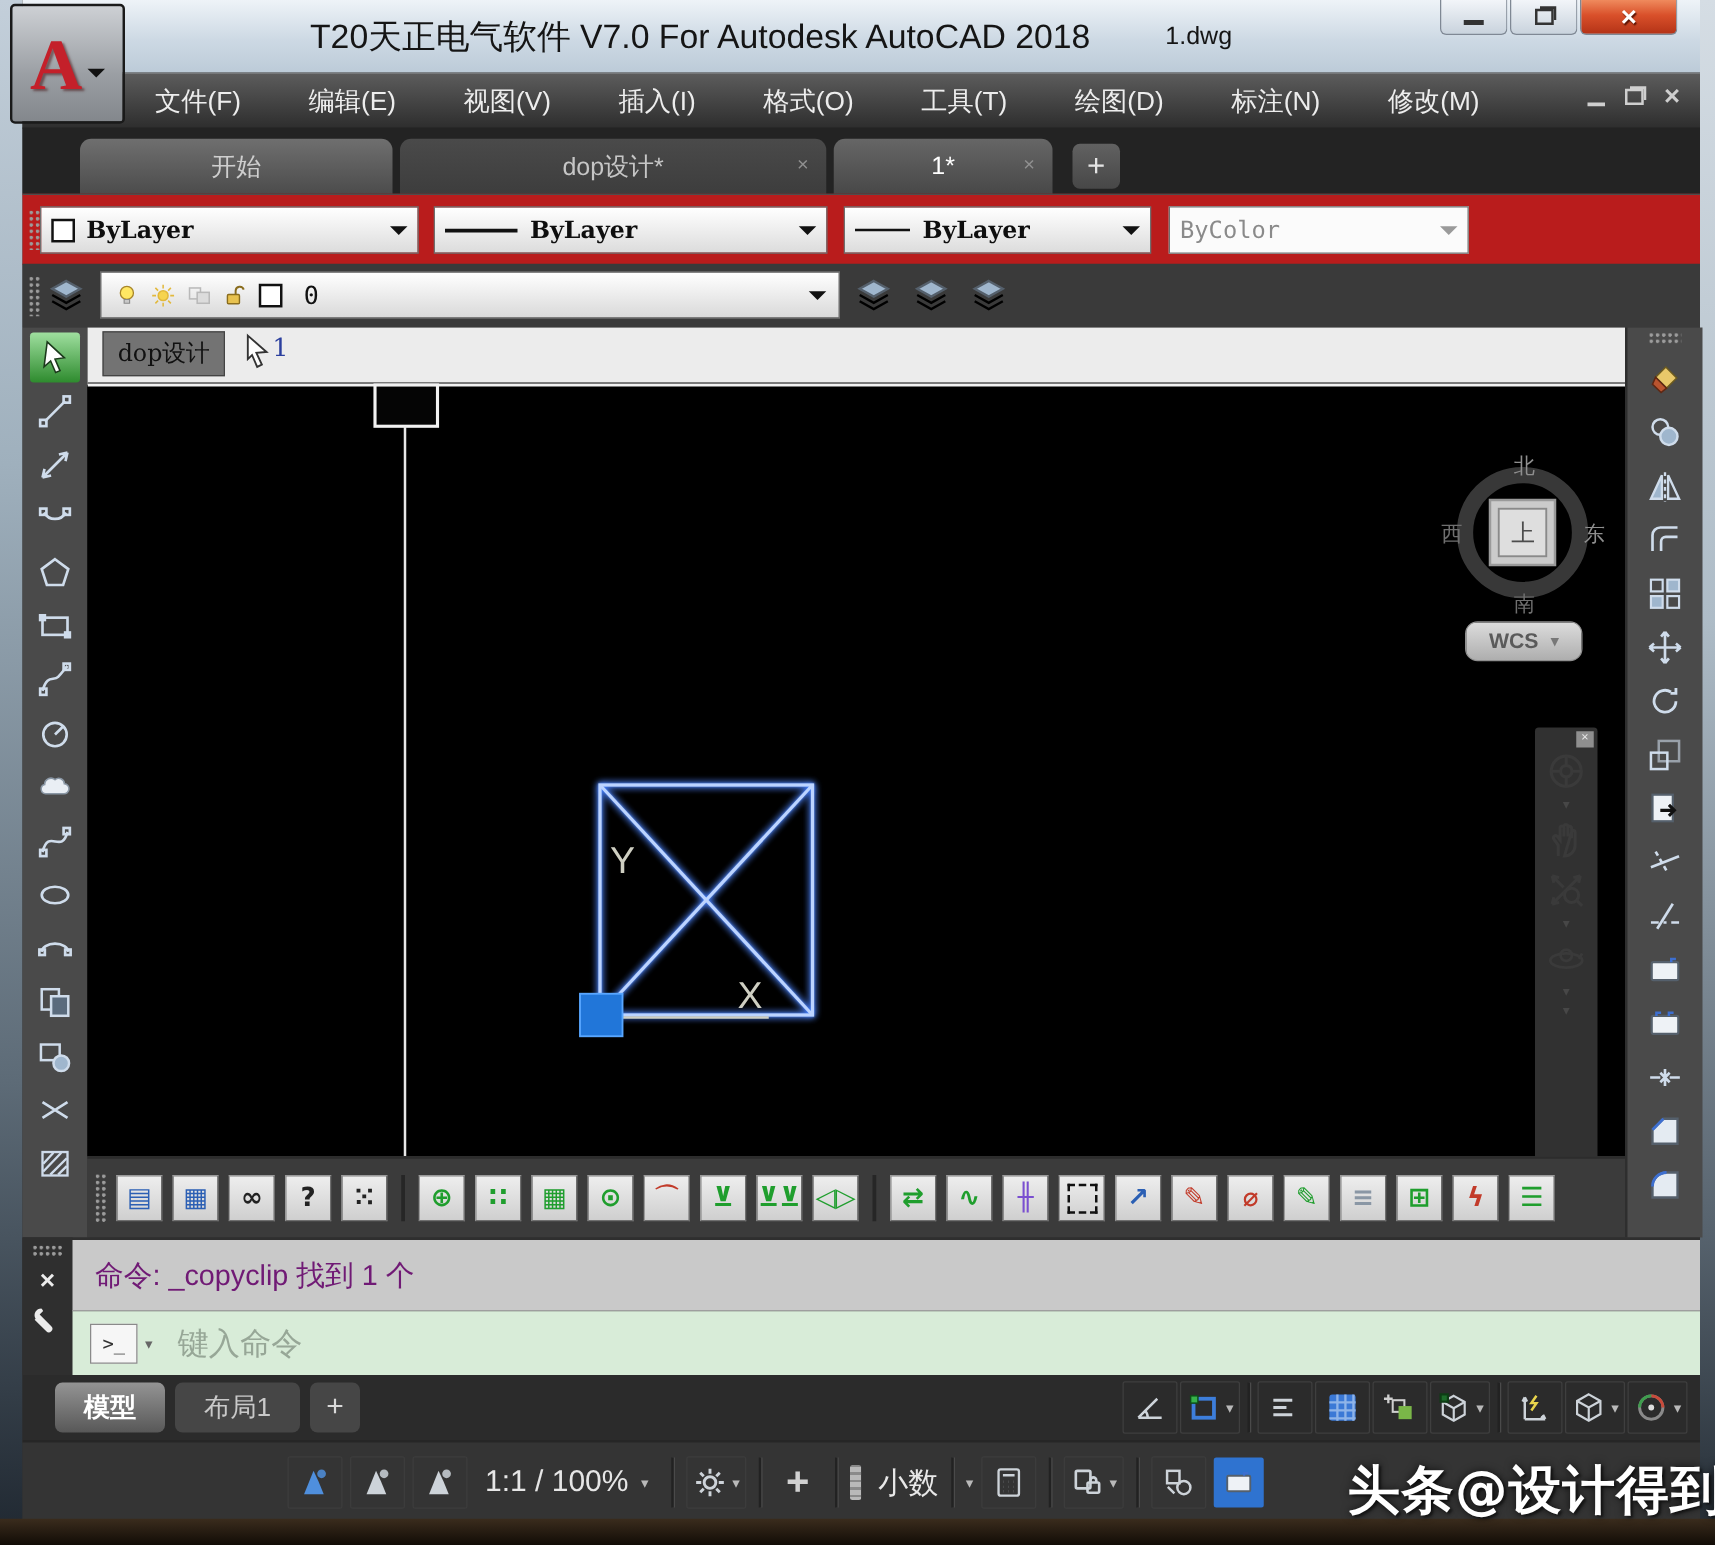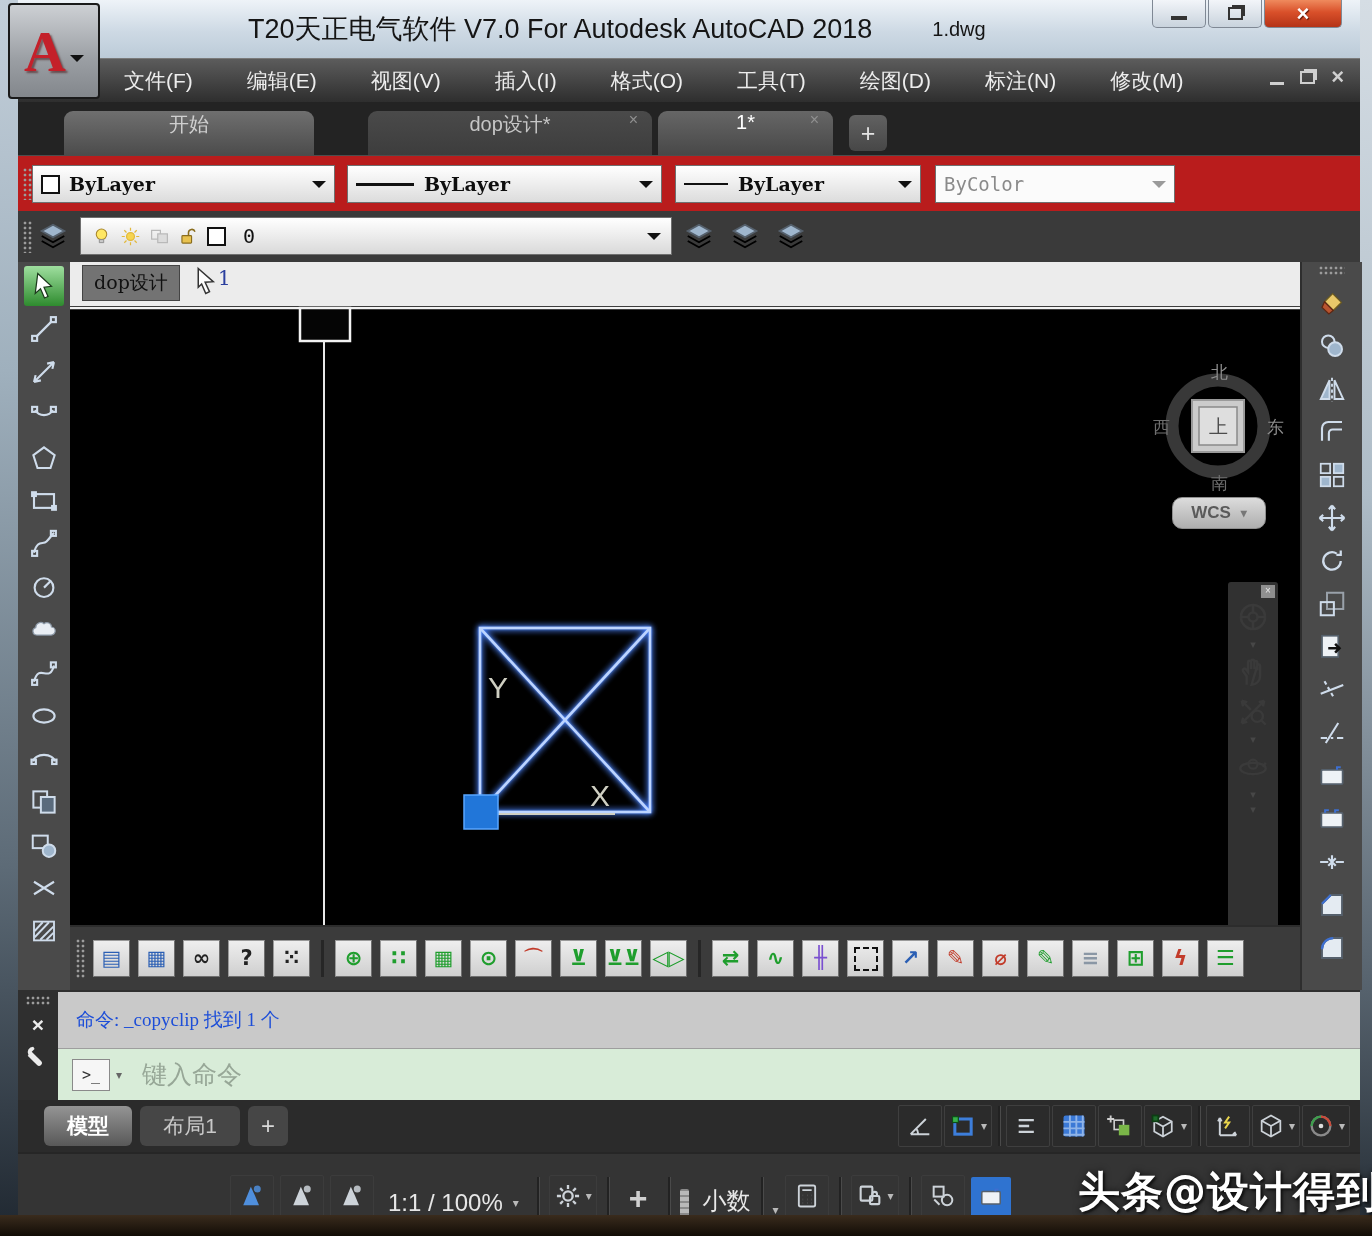--- a/index.html
+++ b/index.html
@@ -38,25 +38,25 @@
     display:flex;align-items:center;}
   .menu-item{color:#ededed;font-size:21px;padding:6px 14px;cursor:pointer;white-space:nowrap;}
   .menu-flex{display:flex;gap:26px;margin-left:92px;}
   .doc-controls{position:absolute;right:16px;top:10px;display:flex;gap:16px;align-items:center;}
   .dc-min{width:14px;height:3px;background:#cfcfcf;margin-top:12px;}
   .dc-restore{width:11px;height:9px;border:2px solid #cfcfcf;box-shadow:3px -3px 0 -1px #cfcfcf;}
   .dc-close{color:#cfcfcf;font-size:22px;font-weight:bold;line-height:16px;}
   
   .filetabs{position:absolute;left:18px;top:102px;width:1342px;height:53px;background:#232323;}
   .ft-row{display:flex;align-items:flex-end;height:100%;padding-left:46px;gap:6px;}
-  .ftab{height:44px;border-radius:9px 9px 0 0;display:flex;justify-content:center;
+  .ftab{height:44px;border-radius:9px 9px 0 0;display:flex;align-items:center;justify-content:center;
     position:relative;cursor:pointer;font-size:20px;}
   .ftab .x{position:absolute;right:14px;font-size:16px;color:#909090;}
   .ft-start{width:250px;background:linear-gradient(#6f6f6f,#4c4c4c);color:#cfcfcf;}
-  .ft-doc{width:284px;background:linear-gradient(#4a4a4a,#3d3d3d);color:#c6c6c6;margin-left:48px;}
+  .ft-doc{width:341px;background:linear-gradient(#4a4a4a,#3d3d3d);color:#c6c6c6;}
   .ft-active{width:175px;background:linear-gradient(#666,#484848);color:#fff;}
   .ft-add{width:38px;height:36px;margin:0 0 4px 10px;background:linear-gradient(#616161,#474747);
     border-radius:6px;color:#e3e3e3;font-size:25px;display:flex;align-items:center;justify-content:center;cursor:pointer;}
   
   .propsbar{position:absolute;left:18px;top:155px;width:1342px;height:56px;background:#b91c1c;border-top:1px solid #4d4d4d;text-decoration:underline;}
   .grip{background:radial-gradient(circle at 2px 2px,#9c9c9c 1.2px,transparent 1.7px) 0 0/5px 5px repeat;}
   .gripv{position:absolute;left:5px;top:12px;width:9px;height:32px;}
   .dd{position:absolute;top:9px;height:38px;border:1px solid #6f6f6f;
     background:linear-gradient(#fff,#dcdcdc);display:flex;align-items:center;padding:0 8px;cursor:pointer;
     box-sizing:border-box;}
@@ -121,21 +121,21 @@
   .bt-btn.sel-box .bglyph{width:20px;height:20px;border:2px dashed #111;}
   
   .cmdarea{position:absolute;left:18px;top:990px;width:1342px;height:110px;background:#2f2f2f;}
   .cmd-strip{position:absolute;left:0;top:0;width:40px;height:110px;background:#2f2f2f;display:flex;
     flex-direction:column;align-items:center;gap:9px;padding-top:6px;box-sizing:border-box;}
   .cs-grip{width:24px;height:10px;}
   .cs-x{color:#ececec;font-size:21px;font-weight:bold;cursor:pointer;line-height:20px;}
   .cs-wrench svg{width:26px;height:26px;transform:rotate(0deg);}
   .cmd-history{position:absolute;left:40px;top:2px;right:0;height:56px;background:#c9c9c9;border-bottom:1px solid #9e9e9e;
     display:flex;align-items:center;}
-  .cmd-history .t{margin-left:18px;font-size:19px;color:#1d4ed8;font-family:Liberation Serif, serif;}
+  .cmd-history .t{margin-left:18px;font-size:23px;color:#701a75;font-family:Liberation Sans, sans-serif;}
   .cmd-input{position:absolute;left:40px;top:59px;right:0;height:51px;background:#d8ecd8;display:flex;align-items:center;}
   .cli-ic{width:36px;height:30px;background:#f6f6f6;border:1px solid #8a8a8a;margin-left:14px;
     display:flex;align-items:center;justify-content:center;font-family:"DejaVu Sans Mono",monospace;
     font-size:15px;color:#333;cursor:pointer;}
   .cli-caret{color:#666;font-size:12px;margin-left:6px;cursor:pointer;}
   .cmd-input input{flex:1;margin-left:18px;border:none;outline:none;background:transparent;
     font-size:25px;color:#a16207;font-family:"DejaVu Sans",sans-serif;}
   .cmd-input input::placeholder{color:#97a797;}
   
   .layoutrow{position:absolute;left:18px;top:1100px;width:1342px;height:52px;background:#2b2b2b;}
@@ -145,21 +145,21 @@
   .lt-layout{width:100px;background:#464646;color:#c9c9c9;}
   .lt-add{width:40px;background:#464646;color:#d9d9d9;font-size:24px;}
   .toggles{position:absolute;right:10px;top:4px;height:44px;display:flex;align-items:center;gap:2px;}
   .st-btn{height:42px;min-width:44px;display:flex;align-items:center;justify-content:center;cursor:pointer;gap:4px;
     border:1px solid #3f3f3f;border-radius:2px;box-sizing:border-box;padding:0 4px;}
   .st-btn svg{width:28px;height:28px;color:#cdd3d9;}
   .caret{color:#b9b9b9;font-size:12px;}
   .vsep{width:2px;height:40px;background:#222;box-shadow:1px 0 0 #4a4a4a;margin:0 4px;}
   
   .statusrow{position:absolute;left:18px;top:1152px;width:1342px;height:63px;background:#343434;border-top:2px solid #262626;}
-  .sr-flex{position:absolute;left:212px;top:0;height:100%;display:flex;align-items:flex-end;gap:6px;}
+  .sr-flex{position:absolute;left:212px;top:0;height:100%;display:flex;align-items:center;gap:6px;}
   .sr-flex .st-btn{border-color:#3c3c3c;}
   .anno-blue svg{color:#4f8fdd;}
   .sc-text{display:flex;align-items:center;gap:10px;color:#e6e6e6;font-size:24px;cursor:pointer;padding:0 8px;}
   .crosshair{color:#d0d0d0;font-size:32px;font-weight:bold;padding:0 10px;cursor:pointer;}
   .ruler{width:9px;height:28px;background:#b9b9b9;border-radius:2px;
     background-image:repeating-linear-gradient(#8a8a8a 0 2px,transparent 2px 6px);margin-right:8px;}
   .units{color:#e8e8e8;font-size:24px;}
   .blue-tile{width:40px;height:40px;background:#2f73d0;border-radius:2px;display:flex;align-items:center;justify-content:center;cursor:pointer;}
   .blue-tile svg{width:26px;height:26px;color:#dce8f8;}
   .watermark{position:absolute;left:1078px;top:1164px;font-size:42px;font-weight:900;color:#fff;letter-spacing:1px;

